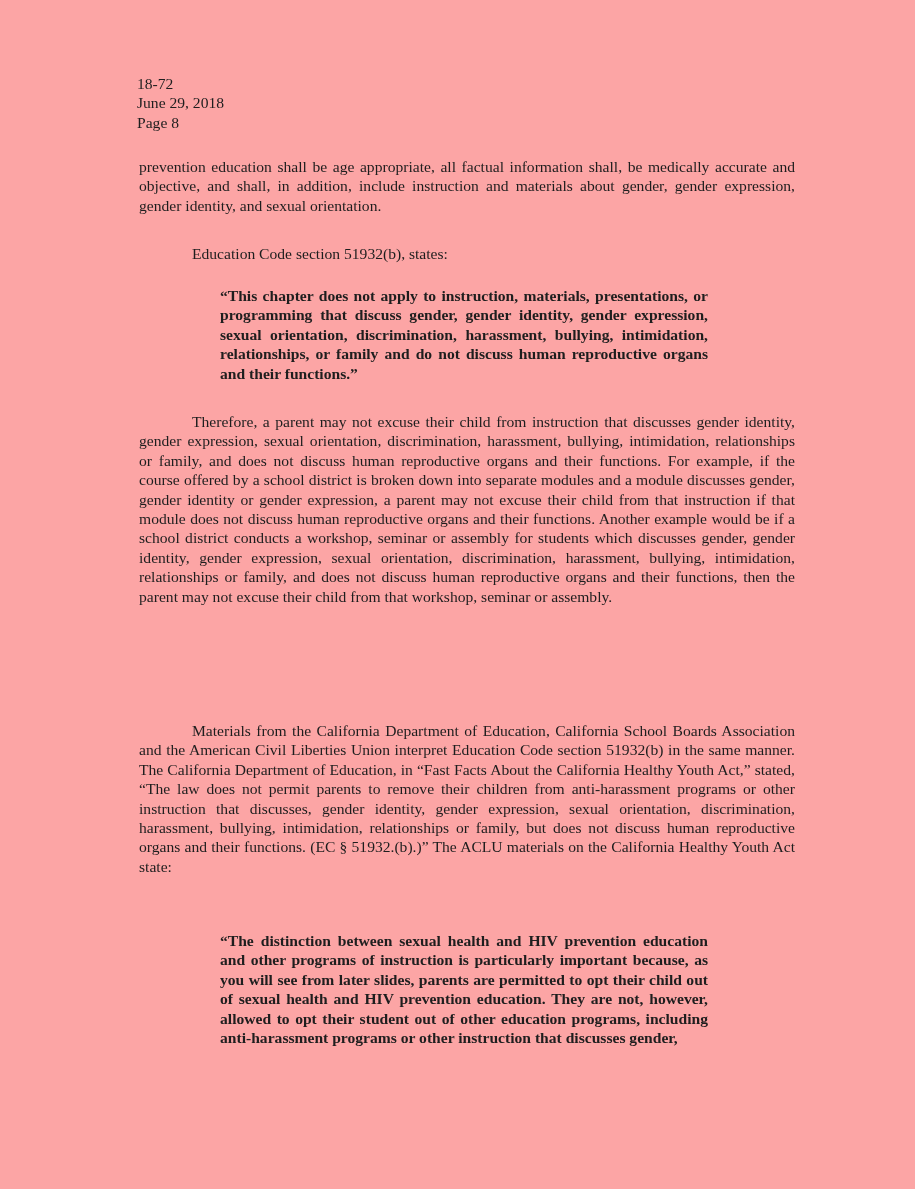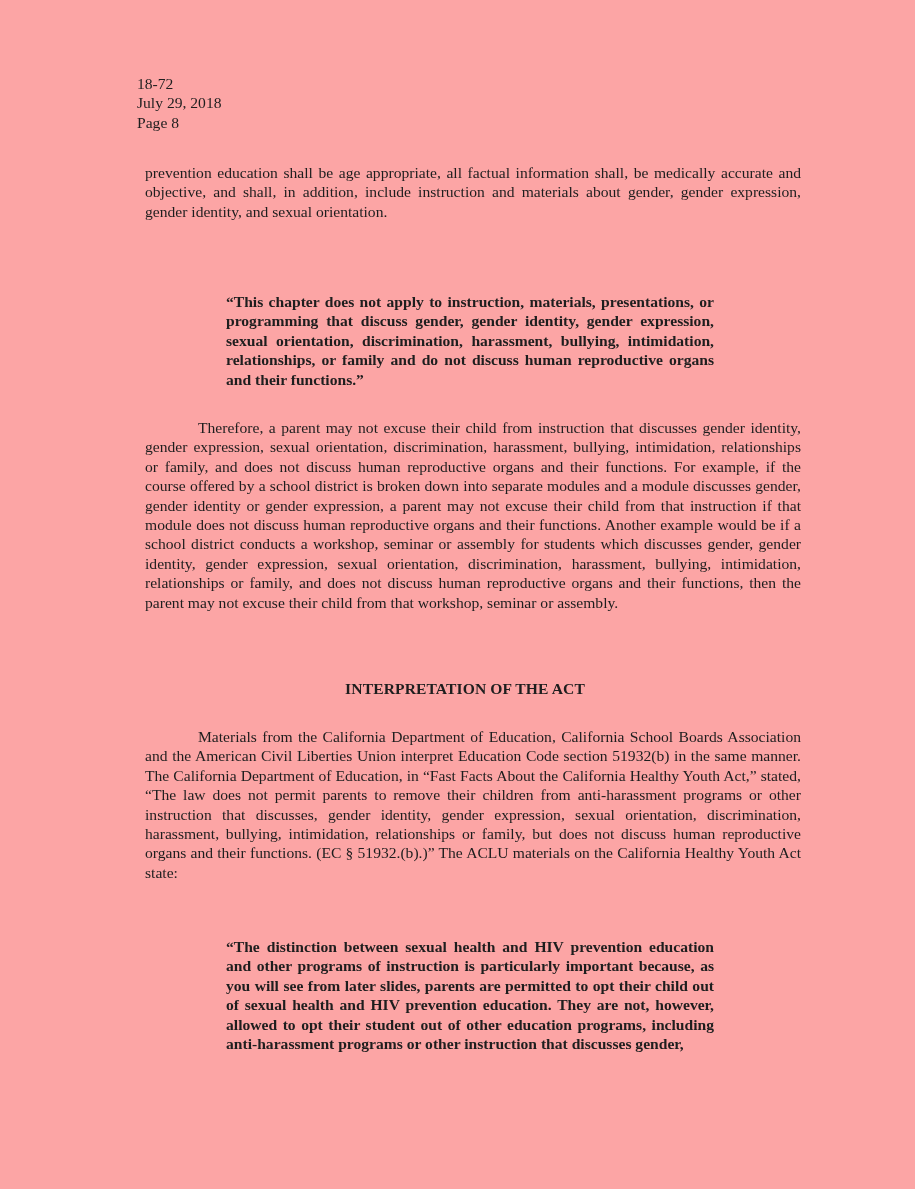--- a/index.html
+++ b/index.html
@@ -47,39 +47,39 @@
       font-weight: bold;
     }
     .heading {
       position: absolute;
       left: 137px;
       width: 656px;
       text-align: center;
       font-weight: bold;
       letter-spacing: 0.1px;
     }
-    p { margin: 8px; }
+    p { margin: 2px; }
   </style>
 </head>
 <body>
 
 <div class="page">
 
   <div class="header">
     <div>18-72</div>
-    <div>July 29, 2018</div>
+    <div>June 29, 2018</div>
     <div>Page 8</div>
   </div>
 
   <p class="body-block" style="top:155px;">prevention education shall be age appropriate, all factual information shall, be medically accurate and objective, and shall, in addition, include instruction and materials about gender, gender expression, gender identity, and sexual orientation.</p>
 
+  <p class="body-block indent-first" style="top:242px;">Education Code section 51932(b), states:</p>
 
   <p class="quote-block" style="top:284px;">“This chapter does not apply to instruction, materials, presentations, or programming that discuss gender, gender identity, gender expression, sexual orientation, discrimination, harassment, bullying, intimidation, relationships, or family and do not discuss human reproductive organs and their functions.”</p>
 
   <p class="body-block indent-first" style="top:410px;">Therefore, a parent may not excuse their child from instruction that discusses gender identity, gender expression, sexual orientation, discrimination, harassment, bullying, intimidation, relationships or family, and does not discuss human reproductive organs and their functions.  For example, if the course offered by a school district is broken down into separate modules and a module discusses gender, gender identity or gender expression, a parent may not excuse their child from that instruction if that module does not discuss human reproductive organs and their functions.  Another example would be if a school district conducts a workshop, seminar or assembly for students which discusses gender, gender identity, gender expression, sexual orientation, discrimination, harassment, bullying, intimidation, relationships or family, and does not discuss human reproductive organs and their functions, then the parent may not excuse their child from that workshop, seminar or assembly.</p>
 
-  <div class="heading" style="top:679px;">INTERPRETATION OF THE ACT</div>
 
   <p class="body-block indent-first" style="top:719px;">Materials from the California Department of Education, California School Boards Association and the American Civil Liberties Union interpret Education Code section 51932(b) in the same manner.  The California Department of Education, in “Fast Facts About the California Healthy Youth Act,” stated, “The law does not permit parents to remove their children from anti-harassment programs or other instruction that discusses, gender identity, gender expression, sexual orientation, discrimination, harassment, bullying, intimidation, relationships or family, but does not discuss human reproductive organs and their functions.  (EC § 51932.(b).)”   The ACLU materials on the California Healthy Youth Act state:</p>
 
   <p class="quote-block" style="top:929px;">“The distinction between sexual health and HIV prevention education and other programs of instruction is particularly important because, as you will see from later slides, parents are permitted to opt their child out of sexual health and HIV prevention education.  They are not, however, allowed to opt their student out of other education programs, including anti-harassment programs or other instruction that discusses gender,</p>
 
 </div>
 
 </body></html>

